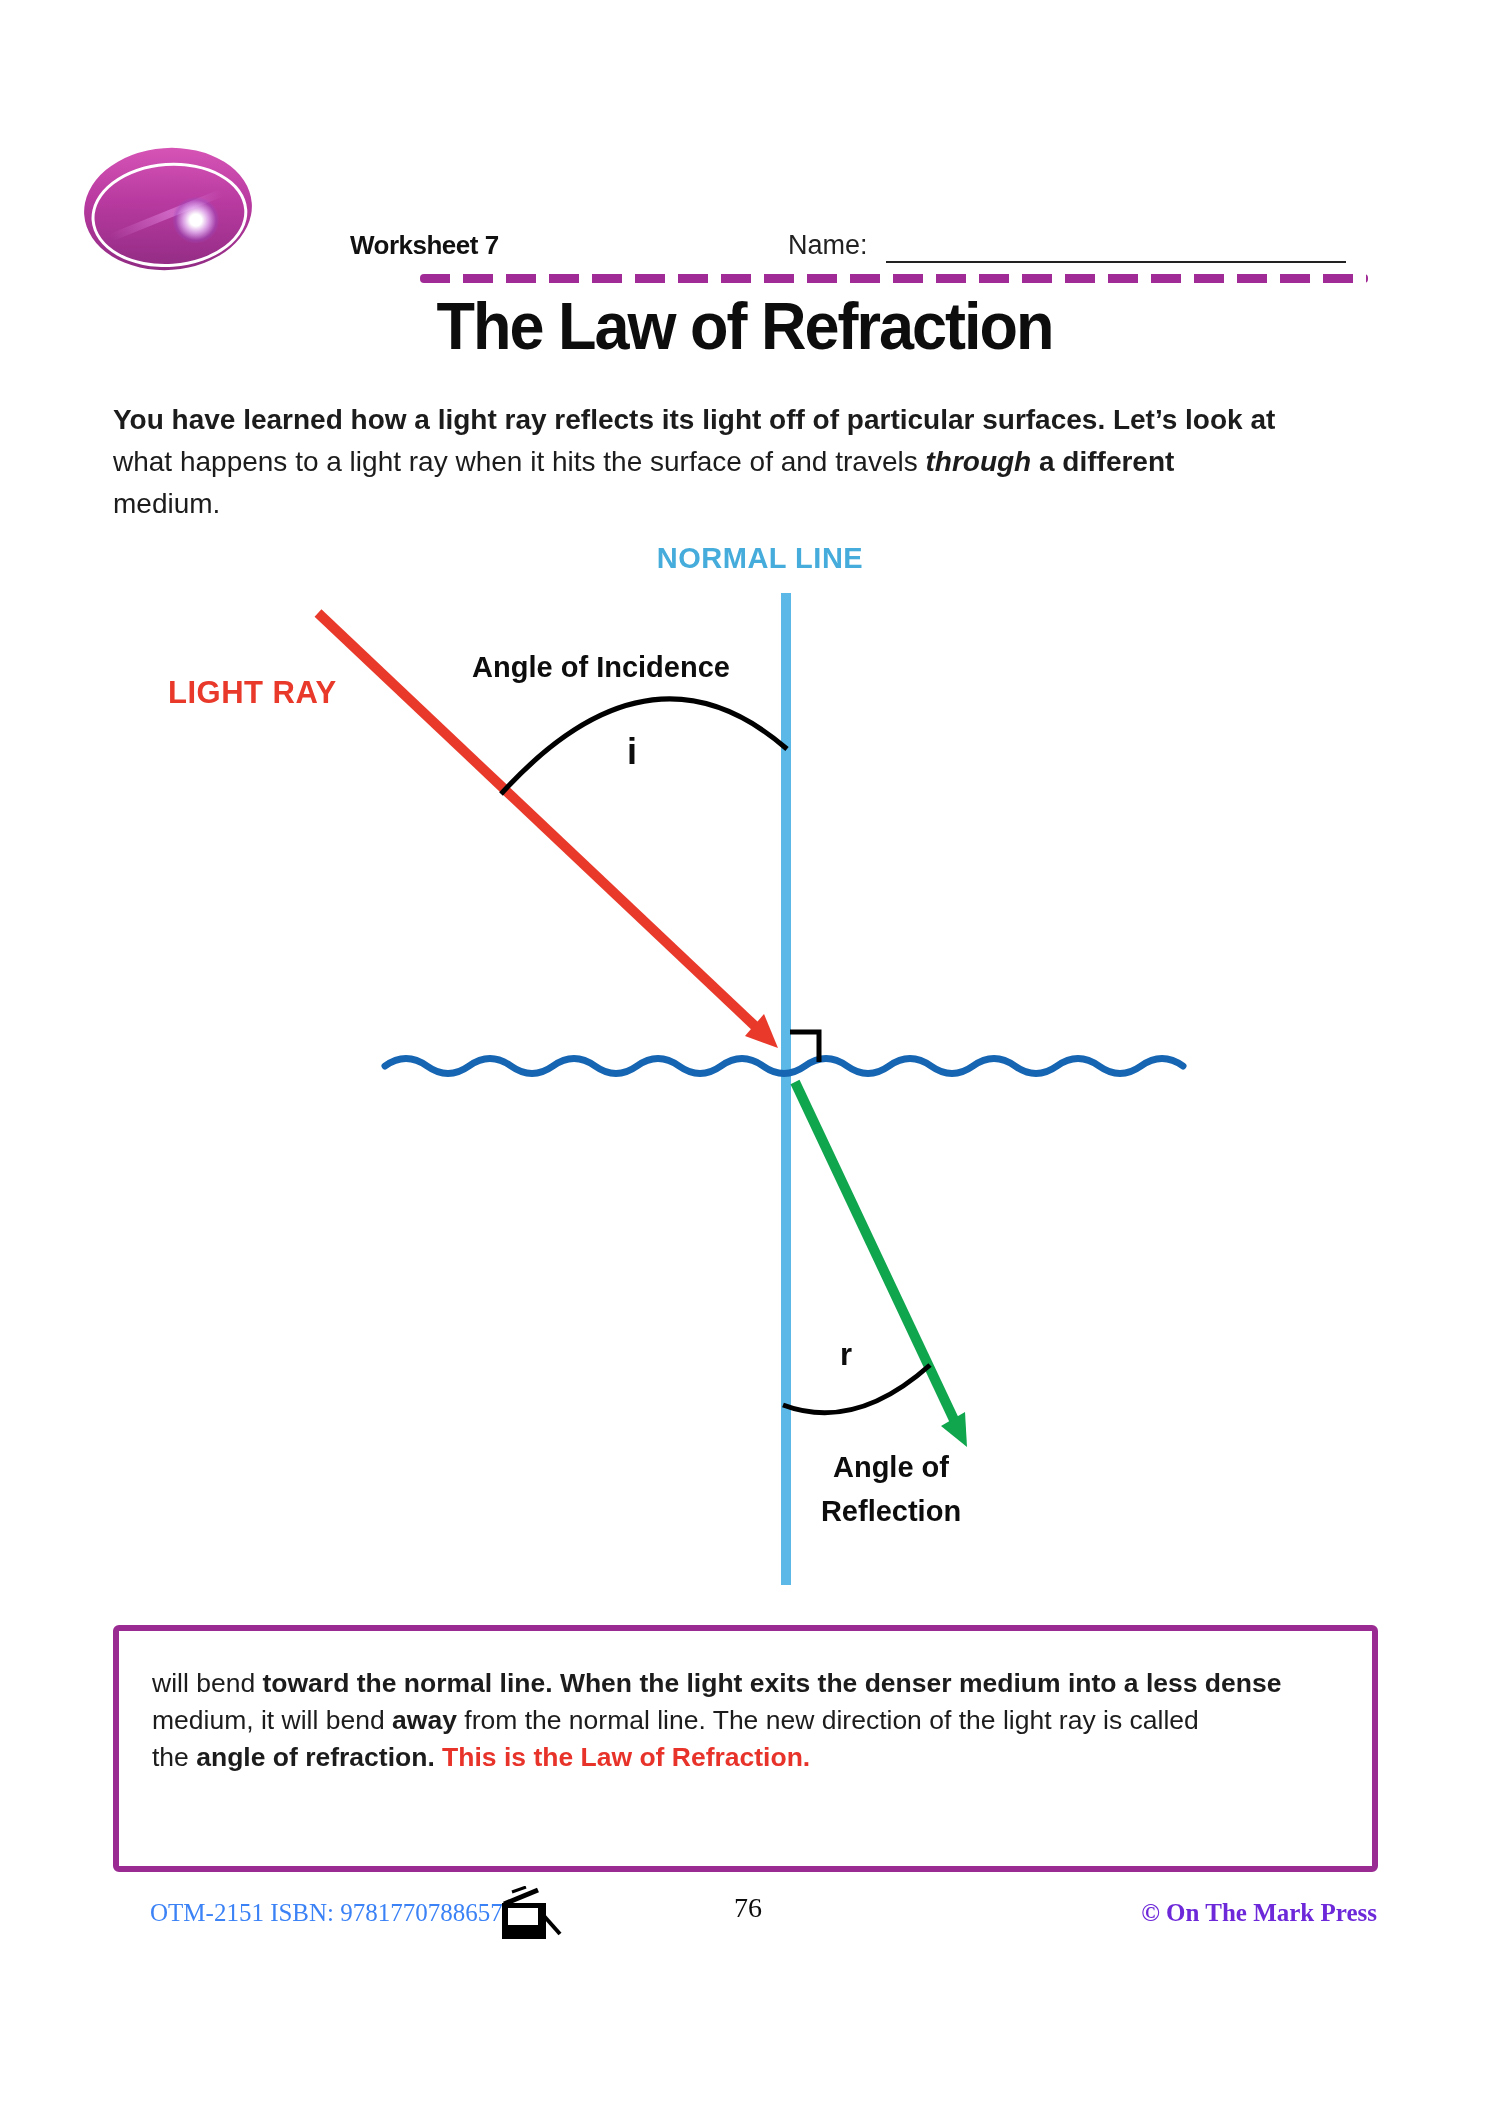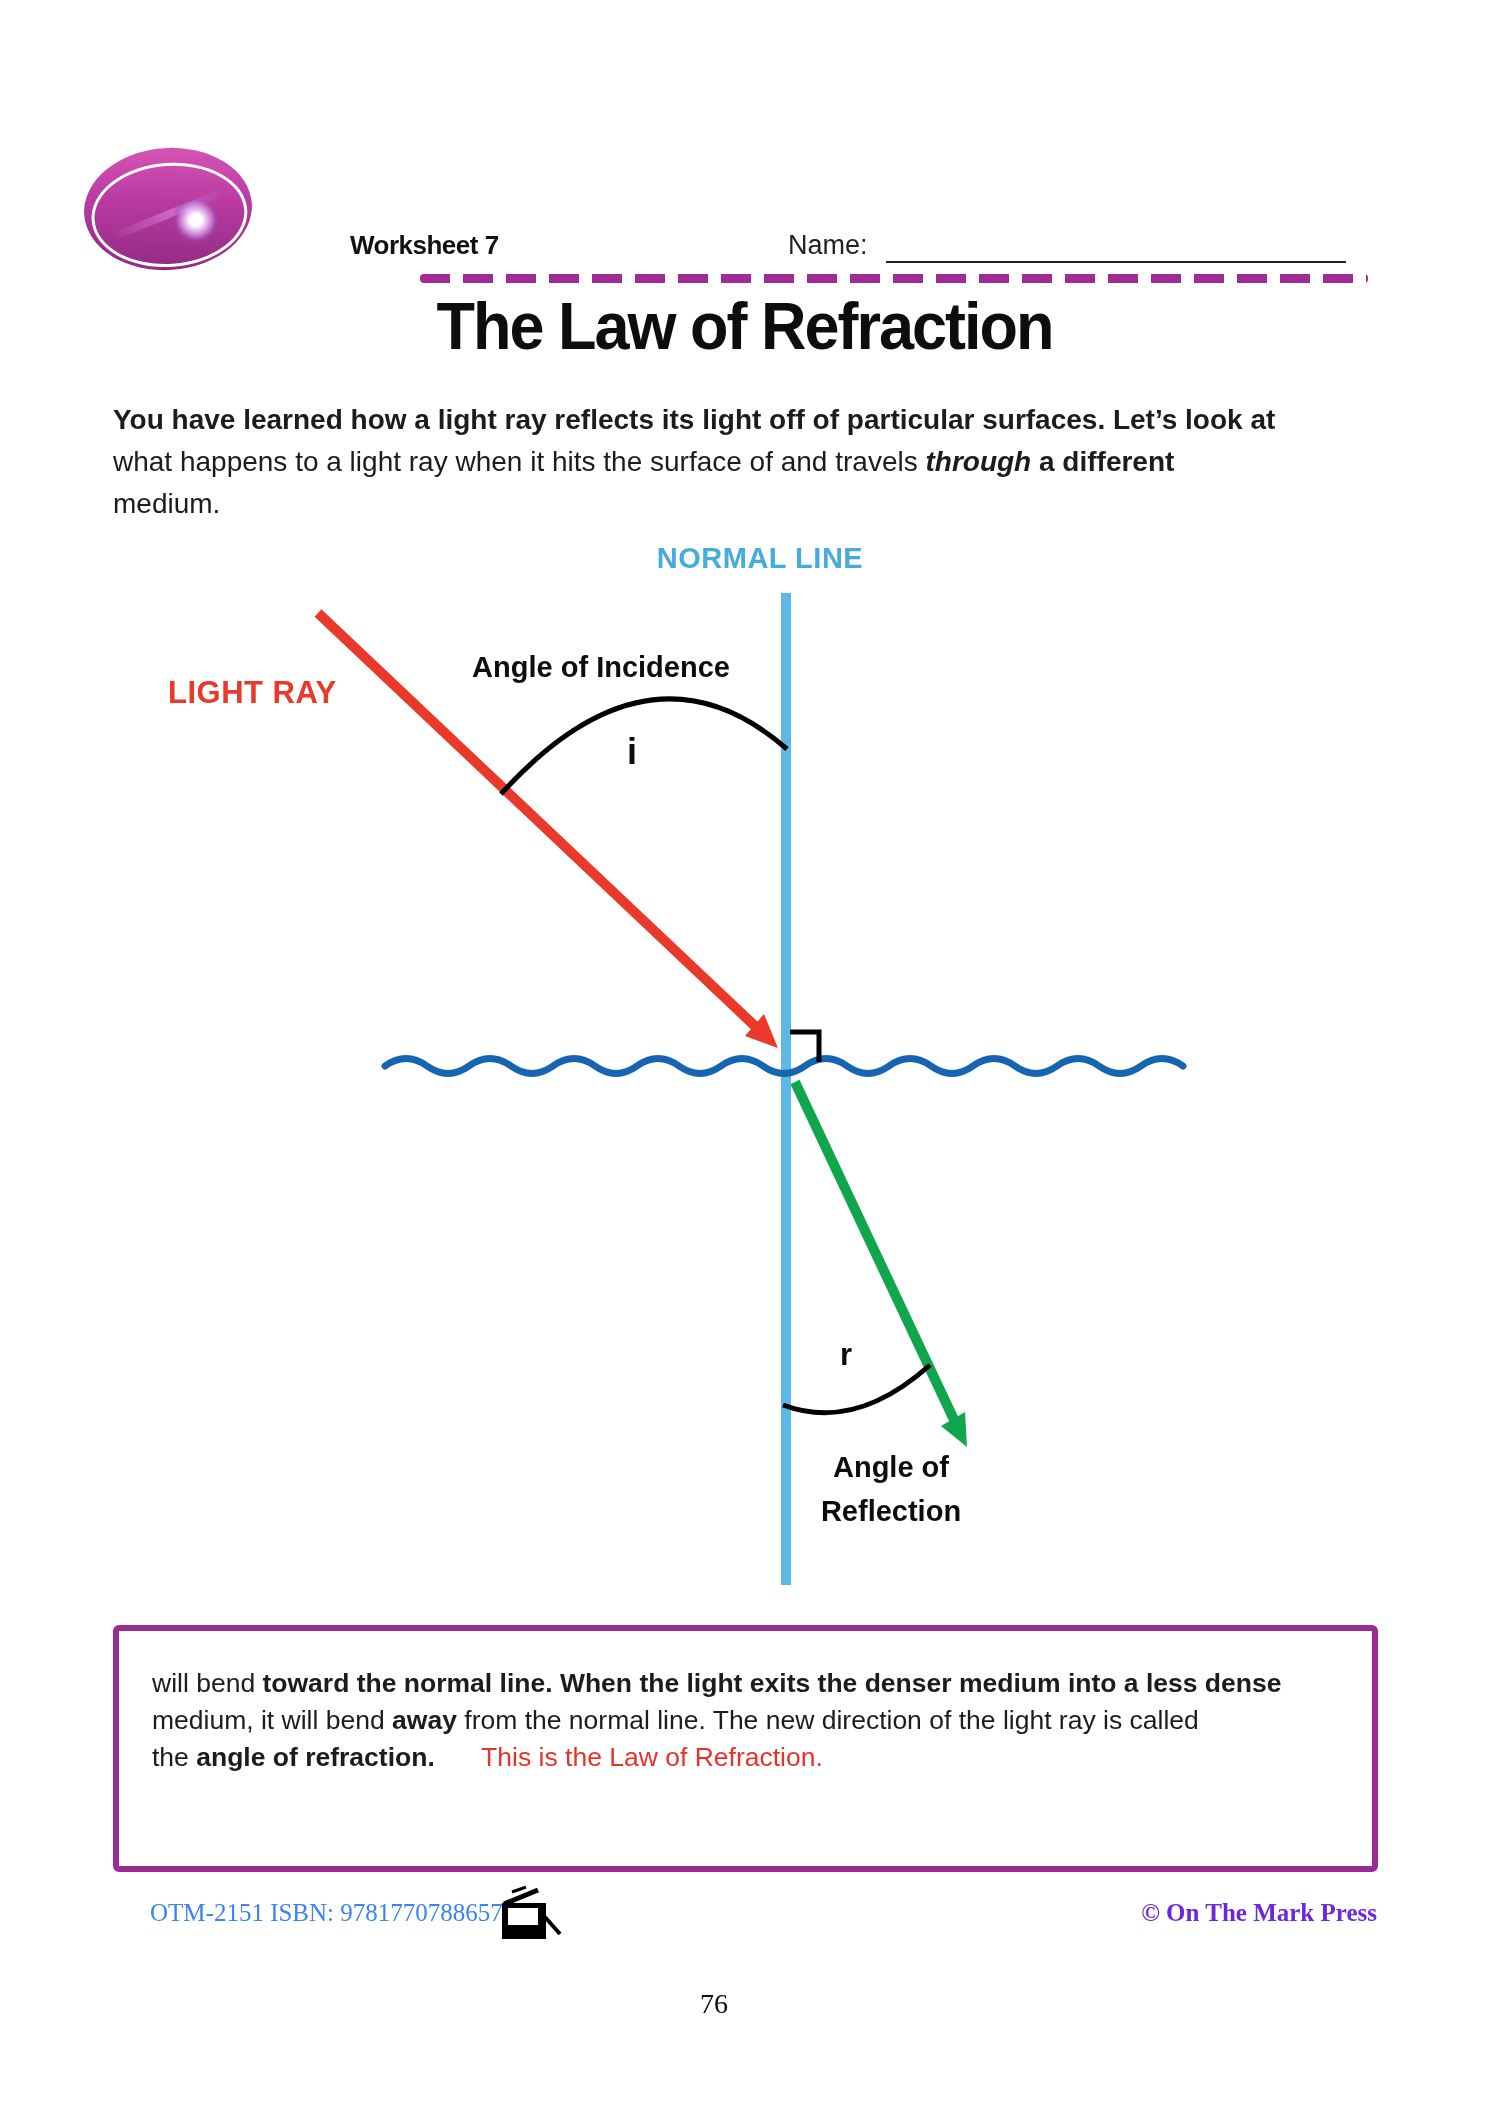--- a/index.html
+++ b/index.html
@@ -74,26 +74,26 @@
     text-align:center;font-weight:bold;font-size:29px;line-height:44px;color:#0d0d0d;}
 
   
   .info-box{
     left:113px;top:1625px;width:1265px;height:247px;
     border:6px solid #9a2b92;border-radius:6px;box-sizing:border-box;
     padding:34px 26px 0 33px;
     font-size:26.5px;color:#1c1c1c;
   }
   .info-box .ln{white-space:nowrap;line-height:37px;height:37px;}
-  .red-b{font-weight:normal;color:#e8332a;margin-left:39px;}
+  .red-b{font-weight:bold;color:#e8332a;}
 
   
   .footer-left{left:132px;top:1899px;font-family:"Liberation Serif", serif;font-size:25px;color:#3b82f6;margin-left:18px;}
   .footer-icon{left:498px;top:1886px;width:70px;height:56px;}
-  .footer-page{left:700px;top:1988px;width:96px;text-align:left;font-family:"Liberation Serif", serif;font-size:28px;color:#0d0d0d;}
+  .footer-page{left:700px;top:1892px;width:96px;text-align:center;font-family:"Liberation Serif", serif;font-size:28px;color:#0d0d0d;}
   .footer-right{right:112px;top:1899px;font-family:"Liberation Serif", serif;font-weight:bold;font-size:25px;color:#6d28d9;}
 
   svg.overlay{position:absolute;left:0;top:0;pointer-events:none;}
 </style>
 </head>
 <body>
 
 <div class="page">
 
   <div class="abs logo">

